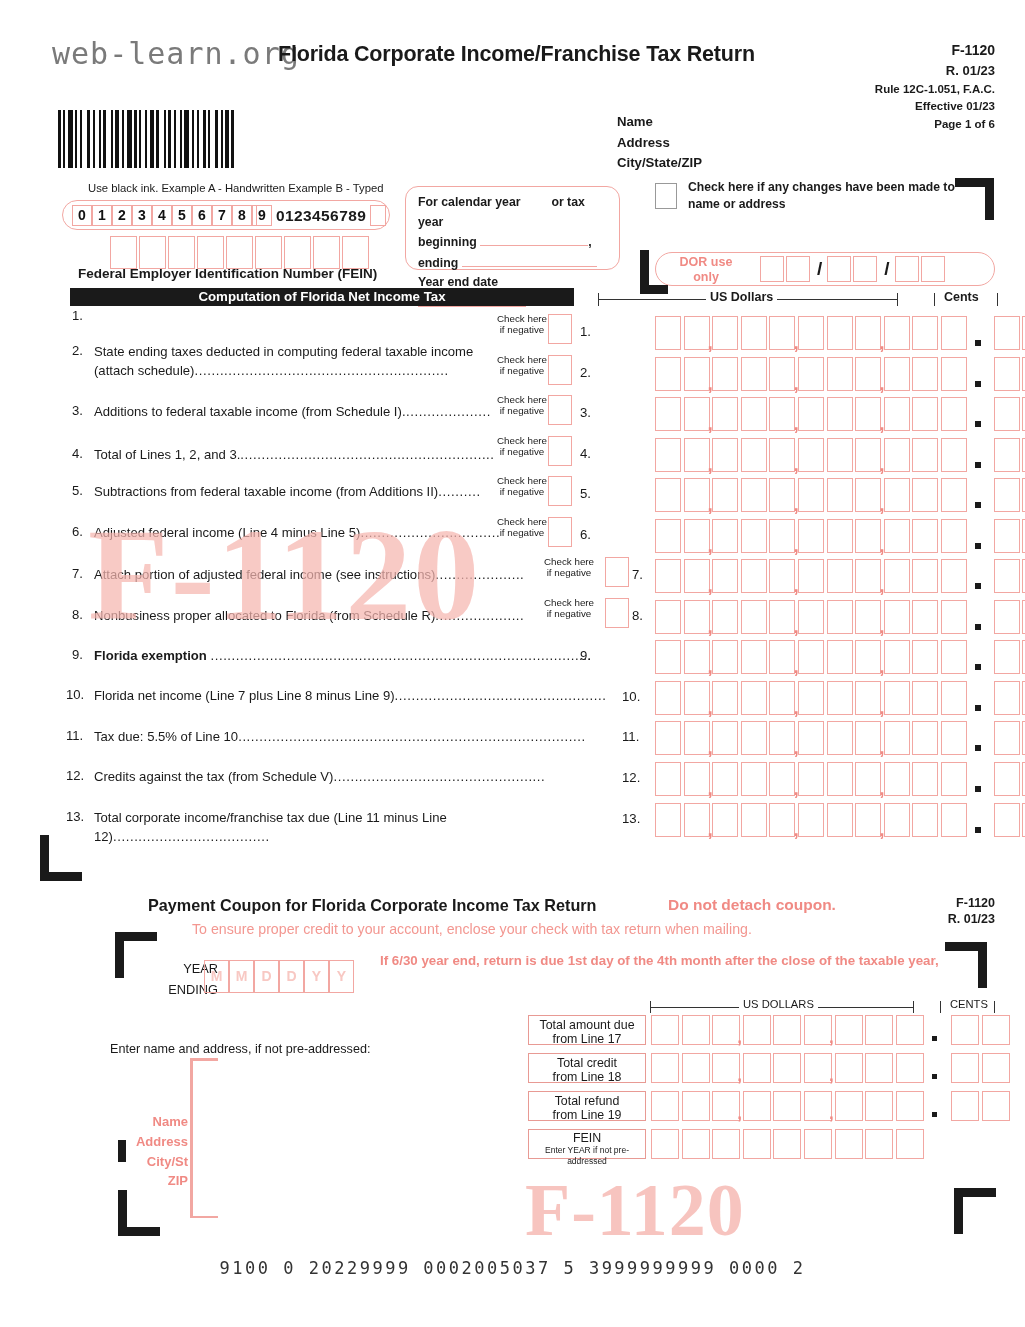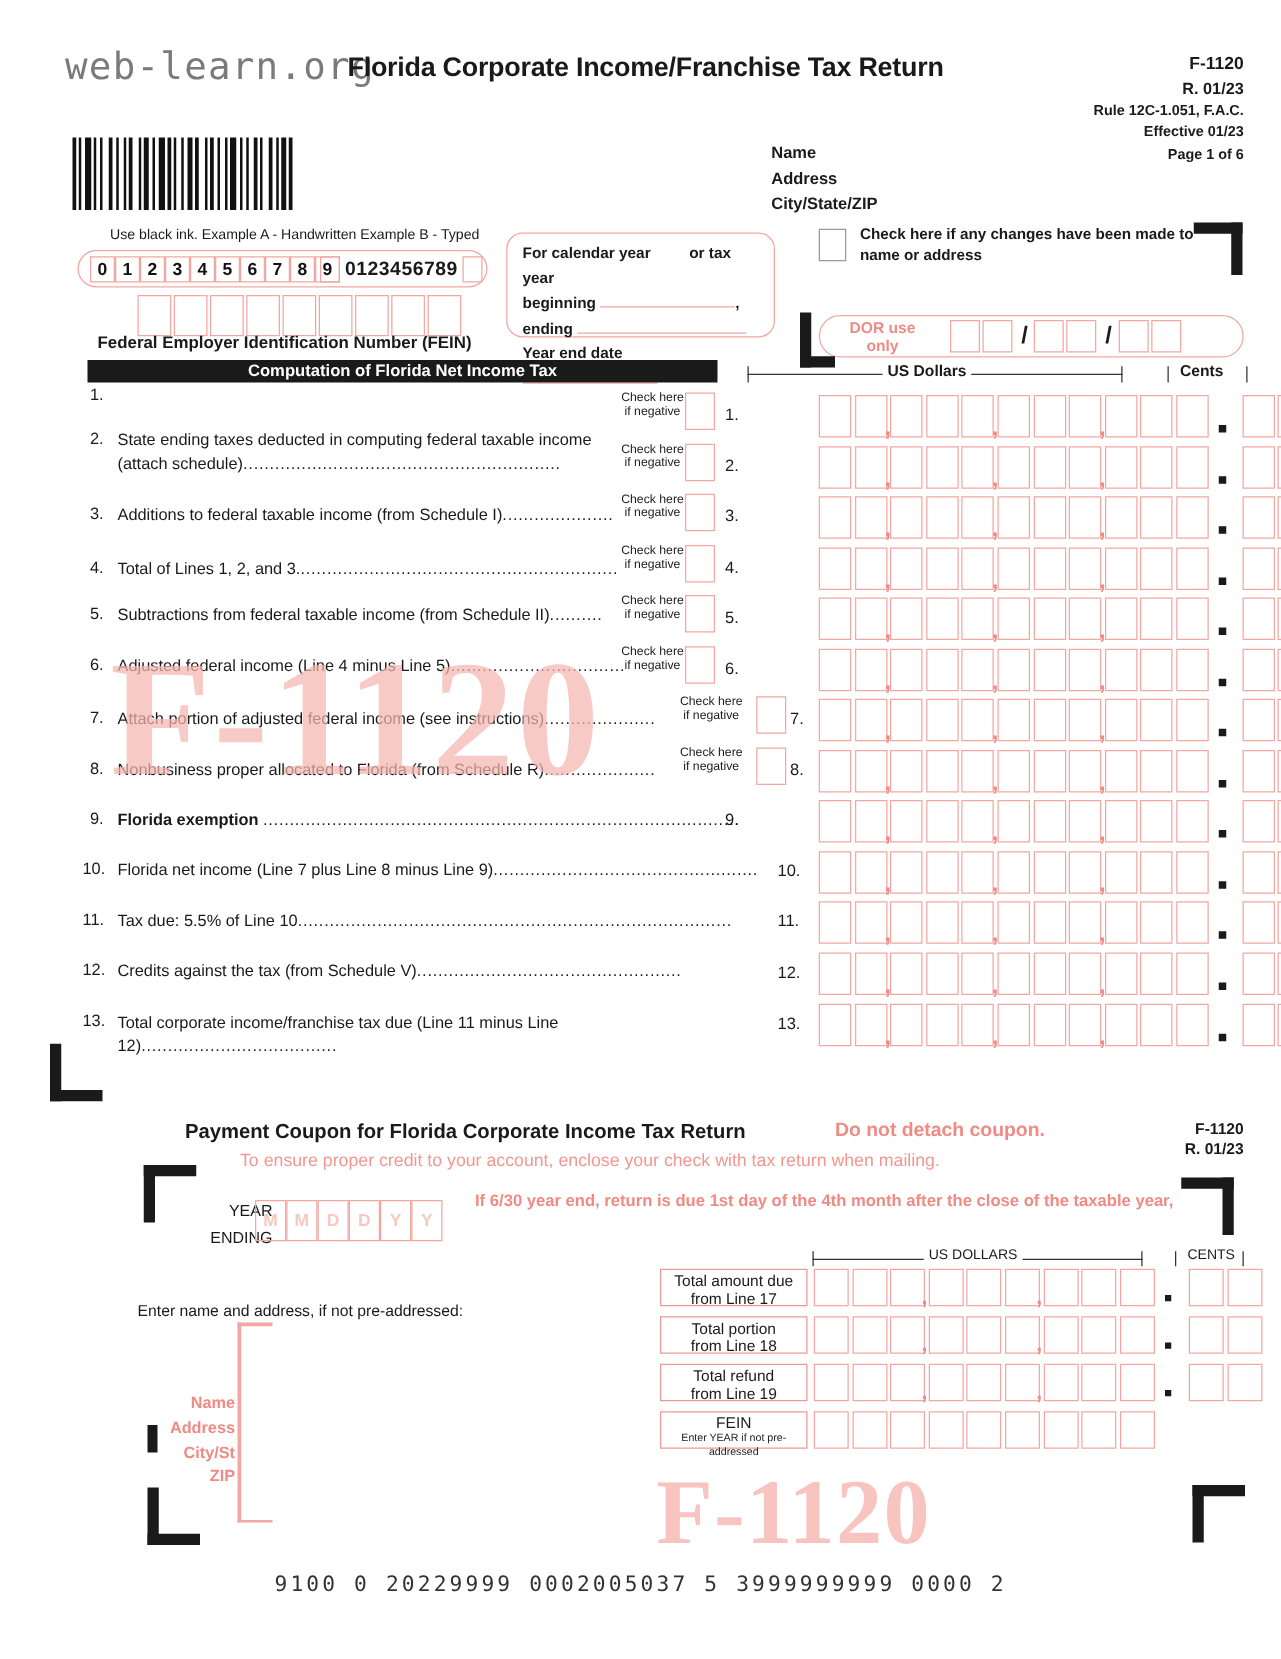--- a/index.html
+++ b/index.html
@@ -420,21 +420,21 @@
         <div class="c" style="left: 200.2px;"></div>
         <span class="cm" style="left: 224.2px;">,</span>
         <div class="c" style="left: 228.8px;"></div>
         <div class="c" style="left: 257.4px;"></div>
         <div class="c" style="left: 286px;"></div>
         <span class="dot" style="left: 319.6px;"></span>
         <div class="c" style="left: 338.6px;"></div>
         <div class="c" style="left: 367.2px;"></div>
       </div>
       <div class="li-num" style="left: 72px; top: 483px;">5.</div>
-      <div class="li-txt" style="left: 94px; top: 483px; width: 520px;"><span>Subtractions from federal taxable income (from Schedule II)</span><span class="dots">..........</span></div>
+      <div class="li-txt" style="left: 94px; top: 483px; width: 520px;"><span>Subtractions from federal taxable income (from Additions II)</span><span class="dots">..........</span></div>
       <div class="chk-lbl" style="left: 491px; top: 475px;">
         <div>Check here</div>
         <div>if negative</div>
       </div>
       <div class="chk-box" style="left: 548px; top: 476px;"></div>
       <div class="rowno" style="left: 580px; top: 486px;">5.</div>
       <div class="vrow" style="left: 655px; top: 478px;">
         <div class="c" style="left: 0px;"></div>
         <div class="c" style="left: 28.6px;"></div>
         <span class="cm" style="left: 52.6px;">,</span>
@@ -739,21 +739,21 @@
         <div class="c" style="left: 122.4px;"></div>
         <div class="c" style="left: 153px;"></div>
         <span class="cm" style="left: 178px;">,</span>
         <div class="c" style="left: 183.6px;"></div>
         <div class="c" style="left: 214.2px;"></div>
         <div class="c" style="left: 244.8px;"></div>
         <span class="dot" style="left: 281.4px;"></span>
         <div class="c" style="left: 300.4px;"></div>
         <div class="c" style="left: 331px;"></div>
       </div>
-      <div class="cp-lab" style="top: 1053px;"><span>Total portion</span><br><span>from Line 18</span></div>
+      <div class="cp-lab" style="top: 1053px;"><span>Total credit</span><br><span>from Line 18</span></div>
       <div class="cprow" style="left: 651px; top: 1053px;">
         <div class="c" style="left: 0px;"></div>
         <div class="c" style="left: 30.6px;"></div>
         <div class="c" style="left: 61.2px;"></div>
         <span class="cm" style="left: 86.2px;">,</span>
         <div class="c" style="left: 91.8px;"></div>
         <div class="c" style="left: 122.4px;"></div>
         <div class="c" style="left: 153px;"></div>
         <span class="cm" style="left: 178px;">,</span>
         <div class="c" style="left: 183.6px;"></div>

